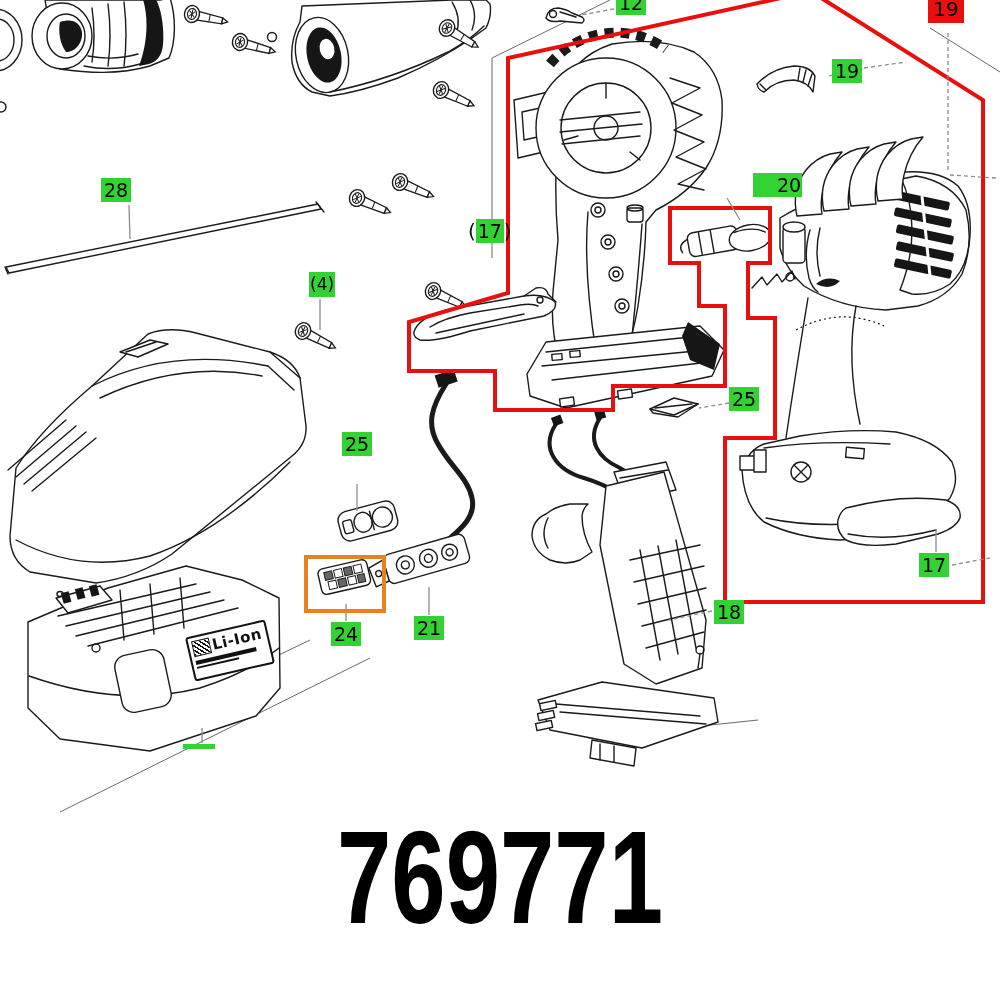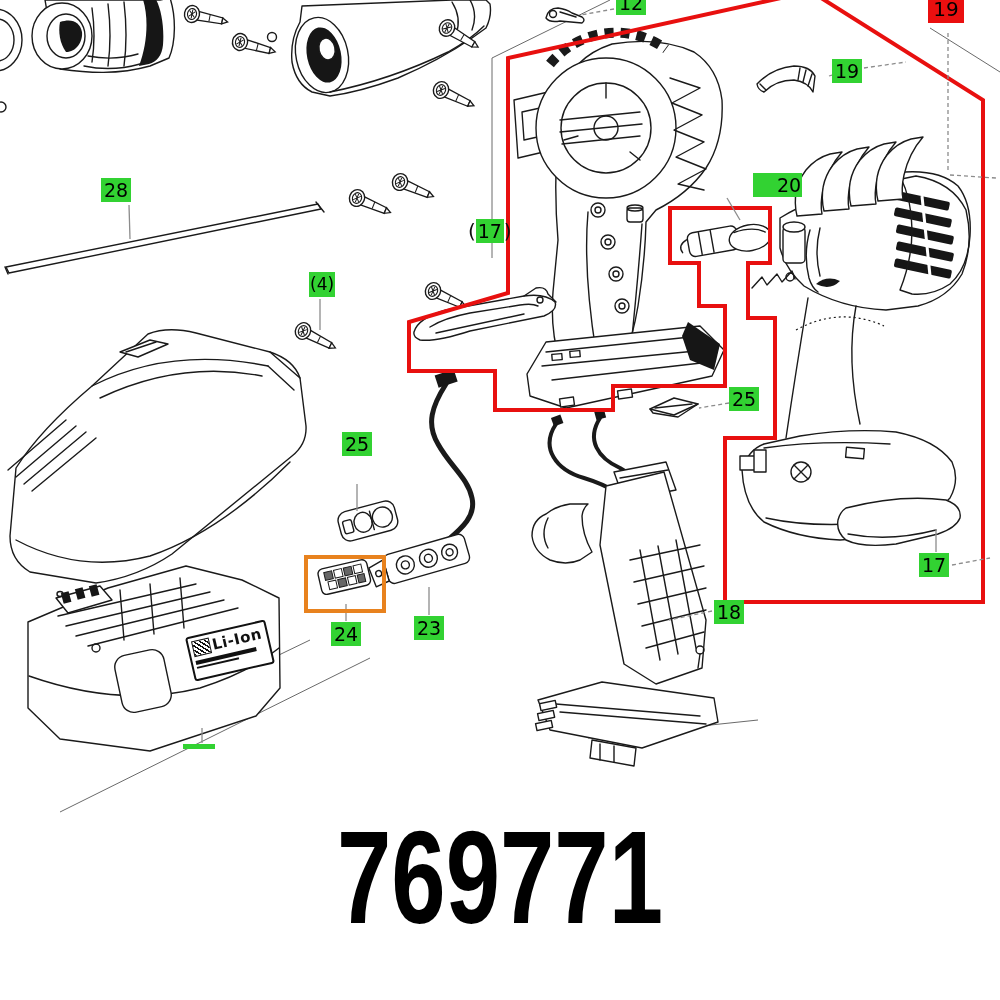--- a/index.html
+++ b/index.html
@@ -335,20 +335,20 @@
 <div class="paren-wrap" style="left:468px;top:219px;">
   <span>(</span>
       <span class="co" style="min-width:28px;">17</span>
       <span>)</span>
 </div>
 <div class="co" style="left:753px;top:173px;padding-left:24px;">20</div>
 <div class="co small" style="left:309px;top:272px;height:25px;line-height:25px;">(4)</div>
 <div class="co" style="left:729px;top:387px;">25</div>
 <div class="co" style="left:342px;top:432px;">25</div>
 <div class="co" style="left:331px;top:622px;">24</div>
-<div class="co" style="left:414px;top:616px;">23</div>
+<div class="co" style="left:414px;top:616px;">21</div>
 <div class="co" style="left:714px;top:600px;">18</div>
 <div class="co" style="left:919px;top:553px;">17</div>
 <div class="tickbar" style="left:183px;top:744px;"></div>
 
 <div class="pn">769771</div>
 
 </div>
 
 </body></html>

